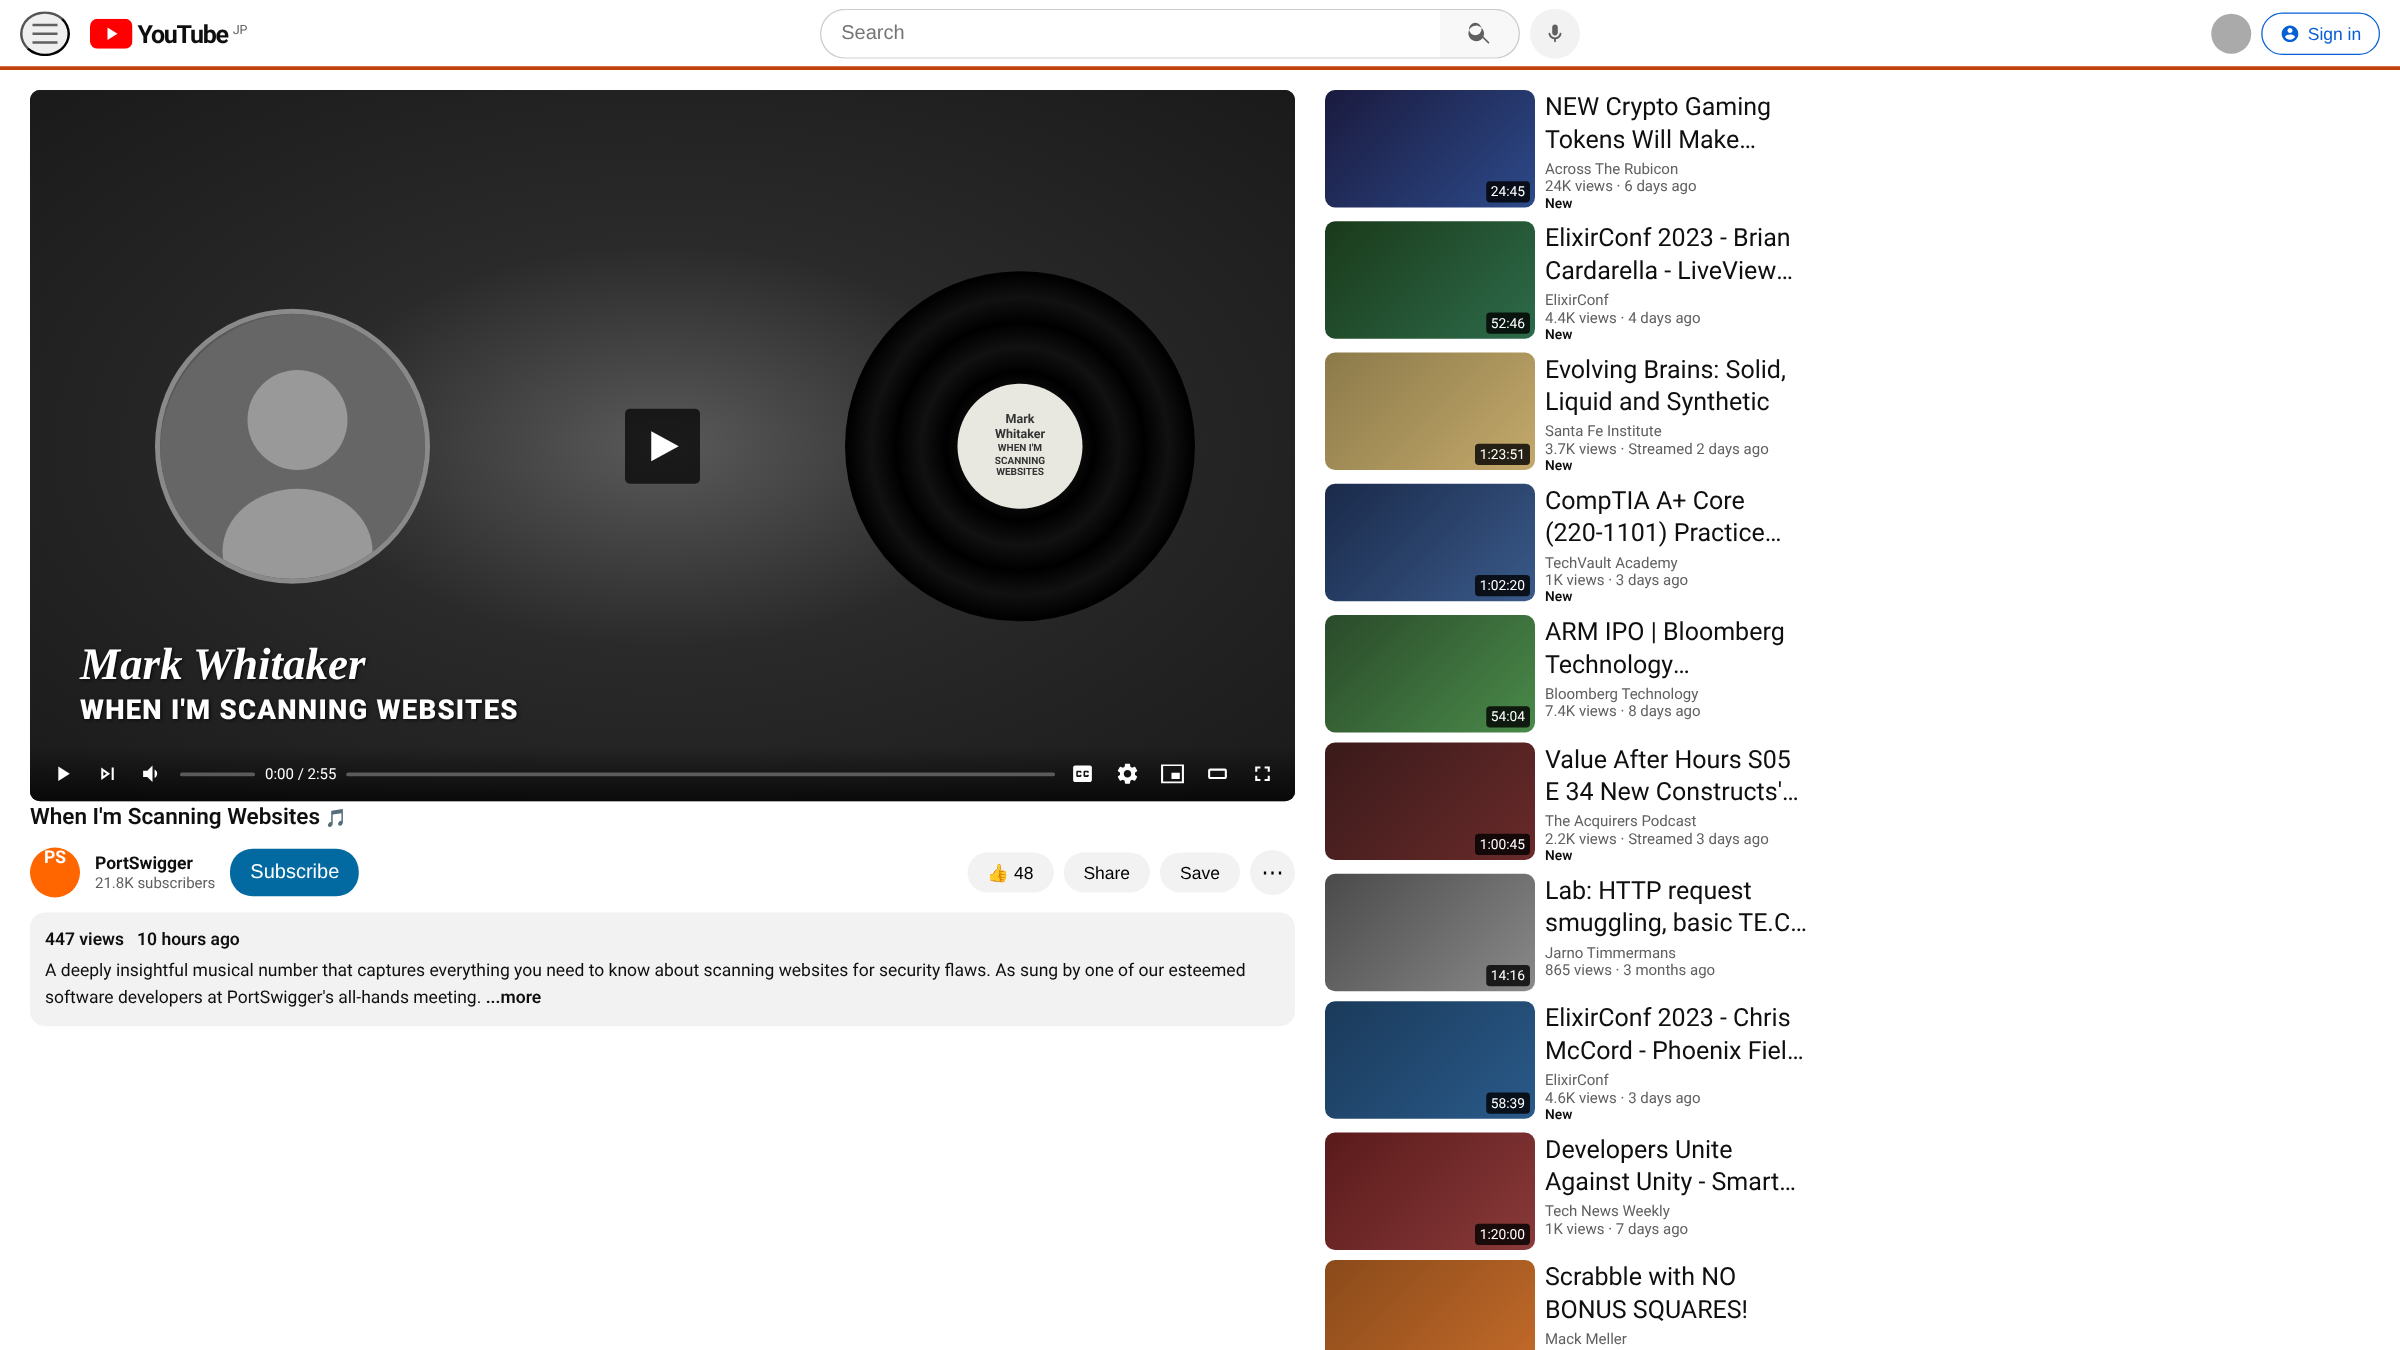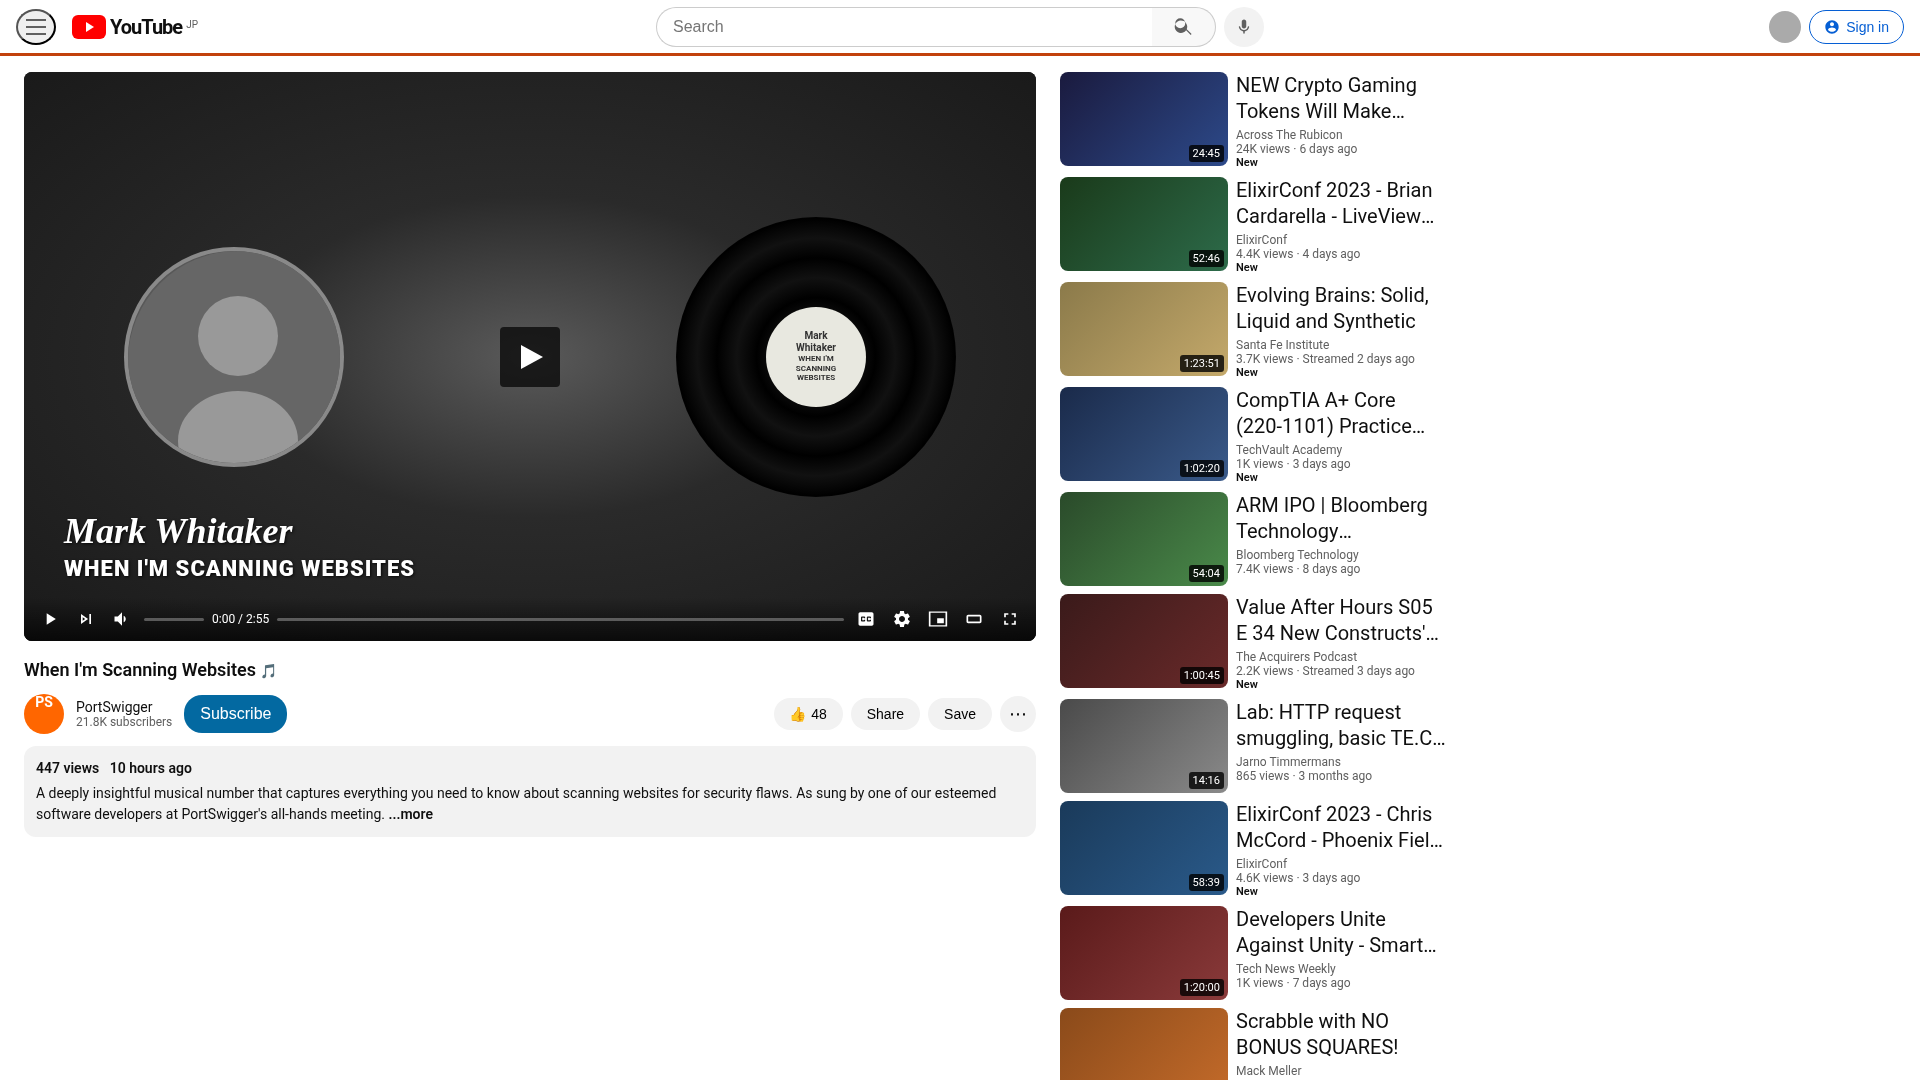--- a/index.html
+++ b/index.html
@@ -84,27 +84,27 @@
       background: linear-gradient(transparent, rgba(0,0,0,0.7));
       padding: 8px 12px; display: flex; align-items: center; gap: 8px;
     }
     .progress-bar { flex: 1; height: 3px; background: rgba(255,255,255,0.3); border-radius: 2px; cursor: pointer; position: relative; }
     .progress-fill { height: 100%; width: 0%; background: #f00; border-radius: 2px; }
     .ctrl-btn { background: none; border: none; cursor: pointer; padding: 4px; color: #fff; display: flex; align-items: center; }
     .time-display { color: #fff; font-size: 12px; white-space: nowrap; }
     .vol-bar { width: 60px; height: 3px; background: rgba(255,255,255,0.3); border-radius: 2px; }
 
     
-    .video-meta { padding: 16px 0; }
+    .video-meta { padding: 0 0; }
     .video-title { font-size: 18px; font-weight: 600; line-height: 1.4; }
     .video-title-icon { font-size: 14px; }
     .channel-row { display: flex; align-items: center; justify-content: space-between; margin-top: 12px; }
     .channel-info { display: flex; align-items: center; gap: 12px; }
     .channel-avatar { width: 40px; height: 40px; border-radius: 50%; background: #ff6600; display: flex; align-items: flex-start; justify-content: center; color: #fff; font-weight: bold; font-size: 14px; }
-    .channel-name { font-weight: 400; font-size: 14px; cursor: pointer; }
+    .channel-name { font-weight: 700; font-size: 14px; cursor: pointer; }
     .subs { font-size: 12px; color: #606060; }
     .subscribe-btn { background: #0369a1; color: #fff; border: none; border-radius: 18px; padding: 10px 16px; font-size: 16px; font-weight: 500; cursor: pointer; }
     .action-buttons { display: flex; align-items: center; gap: 8px; }
     .like-btn, .share-btn, .save-btn { background: #f2f2f2; border: none; border-radius: 18px; padding: 8px 16px; font-size: 14px; cursor: pointer; font-weight: 500; }
     .more-btn { background: #f2f2f2; border: none; border-radius: 50%; width: 36px; height: 36px; cursor: pointer; font-size: 18px; }
 
     
     .description { background: #f2f2f2; border-radius: 12px; padding: 12px; margin-top: 12px; font-size: 14px; line-height: 1.5; }
     .description .stats { font-weight: 600; margin-bottom: 4px; }
     .description .more-link { color: #0f0f0f; cursor: pointer; font-weight: 600; }

